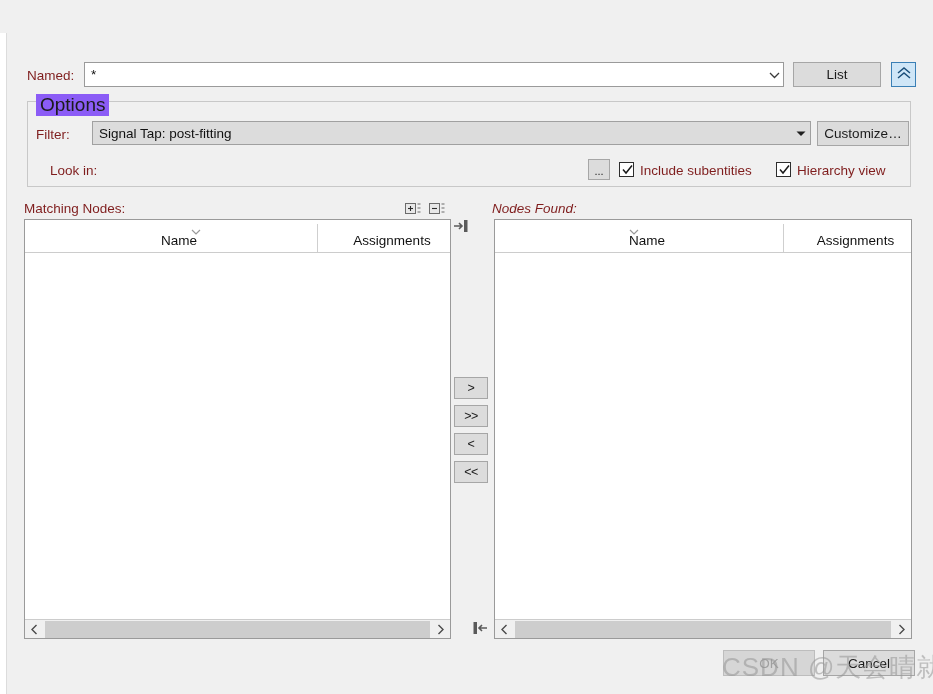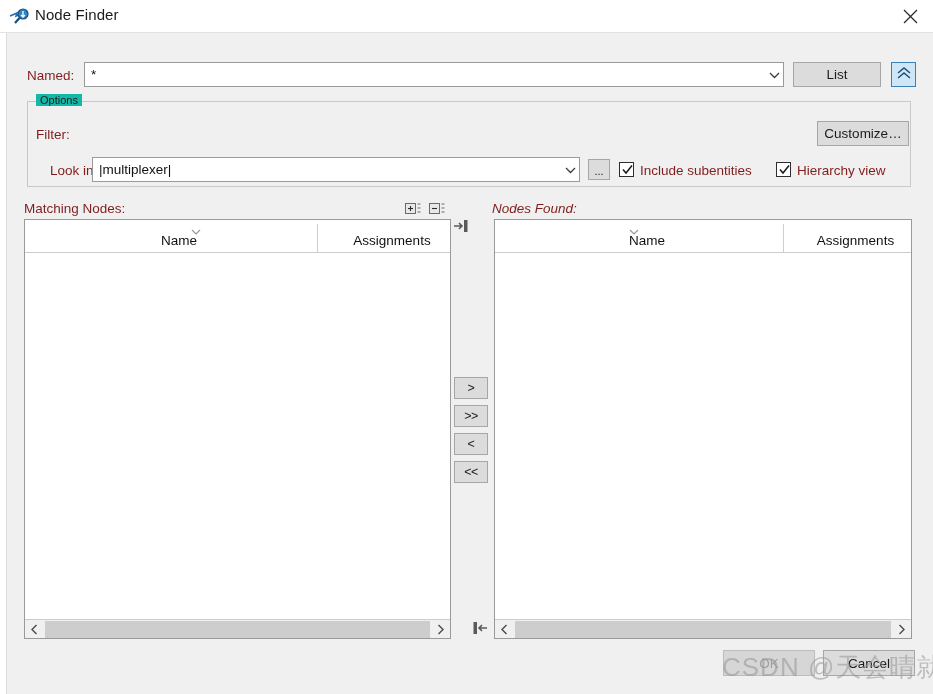--- a/index.html
+++ b/index.html
@@ -96,22 +96,22 @@
   }
 
   
   #options-group {
     position: absolute;
     left: 27px; top: 101px; width: 884px; height: 86px;
     border: 1px solid #c8c8c8;
   }
   #options-legend {
     position: absolute; left: 36px; top: 94px;
-    background: #14b8a6; padding: 0 4px;
-    font-size: 11px; color: #1b1b1b;
+    background: #8b5cf6; padding: 0 4px;
+    font-size: 19px; color: #1b1b1b;
   }
 
   
   .cbox {
     position: absolute;
     width: 15px; height: 15px;
     border: 1px solid #2d2d2d;
     background: #ffffff;
   }
   .cbox svg { position: absolute; left: 1px; top: 0px; }
@@ -194,37 +194,20 @@
   #footer-line {
     position: absolute; left: 7px; top: 648px; width: 926px; height: 1px;
     background: #f0f0f0;
   }
 </style>
 </head>
 <body>
 
 <div id="app">
 
-  <div id="titlebar">
-    <div id="title-icon">
-      <svg width="22" height="19" viewBox="0 0 22 19">
-        <path d="M1 9 L8 6 L7 9 L12 7" stroke="#2a6fa8" stroke-width="1.6" fill="none"></path>
-        <circle cx="14" cy="7" r="5" fill="#2e86c8" stroke="#1b4f7a" stroke-width="1.2"></circle>
-        <path d="M14 4 L14 10 M12 8 L14 10 L16 8" stroke="#ffffff" stroke-width="1.3" fill="none"></path>
-        <line x1="10.5" y1="11" x2="6" y2="16" stroke="#1b4f7a" stroke-width="2.2"></line>
-      </svg>
-    </div>
-    <div id="title-text">Node Finder</div>
-    <div id="close-btn">
-      <svg width="15" height="15" viewBox="0 0 15 15">
-        <line x1="1" y1="1" x2="14" y2="14" stroke="#2a2a2a" stroke-width="1.2"></line>
-        <line x1="14" y1="1" x2="1" y2="14" stroke="#2a2a2a" stroke-width="1.2"></line>
-      </svg>
-    </div>
-  </div>
 
   <div id="left-edge-dark"></div>
   <div id="left-edge"></div>
 
   <div class="lbl" style="left:27px; top:68px;">Named:</div>
 
   <div class="textbox" style="left:84px; top:62px; width:700px; height:25px;">
     <span>*</span>
     <span class="combo-arrow">
       <svg width="11" height="8" viewBox="0 0 11 8">
@@ -242,33 +225,33 @@
         <path d="M2 12 L8 7 L14 12" stroke="#1b4f7a" stroke-width="1.5" fill="none"></path>
       </svg>
     </span>
   </div>
 
   <div id="options-group"></div>
   <div id="options-legend">Options</div>
 
   <div class="lbl" style="left:36px; top:127px;">Filter:</div>
 
-
-  <div class="btn" style="left:817px; top:121px; width:92px; height:25px;">Customize…</div>
-
-  <div class="lbl" style="left:31px; top:163px;margin-left:19px;">Look in:</div>
-
-  <div class="textbox" style="left:92px; top:157px; width:488px; height:25px;">
-    <span>|multiplexer|</span>
+  <div class="combo-ro" style="left:92px; top:121px; width:719px; height:24px;">
+    <span>Signal Tap: post-fitting</span>
     <span class="combo-arrow">
-      <svg width="11" height="8" viewBox="0 0 11 8">
-        <path d="M1 2 L5.5 6.5 L10 2" stroke="#3b3b3b" stroke-width="1.3" fill="none"></path>
+      <svg width="10" height="7" viewBox="0 0 10 7">
+        <polygon points="0.5,1.5 9.5,1.5 5,6" fill="#1f1f1f"></polygon>
       </svg>
     </span>
   </div>
+
+  <div class="btn" style="left:817px; top:121px; width:92px; height:25px;">Customize…</div>
+
+  <div class="lbl" style="left:31px; top:163px;margin-left:19px;">Look in:</div>
+
 
   <div class="btn" style="left:588px; top:159px; width:22px; height:21px; font-size:11px; align-items:flex-end; padding-bottom:2px;">...</div>
 
   <div class="cbox" style="left:619px; top:162px;">
     <svg width="13" height="13" viewBox="0 0 13 13">
       <path d="M2 6.5 L5 10 L11 2.5" stroke="#1a1a1a" stroke-width="1.5" fill="none"></path>
     </svg>
   </div>
   <div class="lbl" style="left:640px; top:163px;">Include subentities</div>
 

